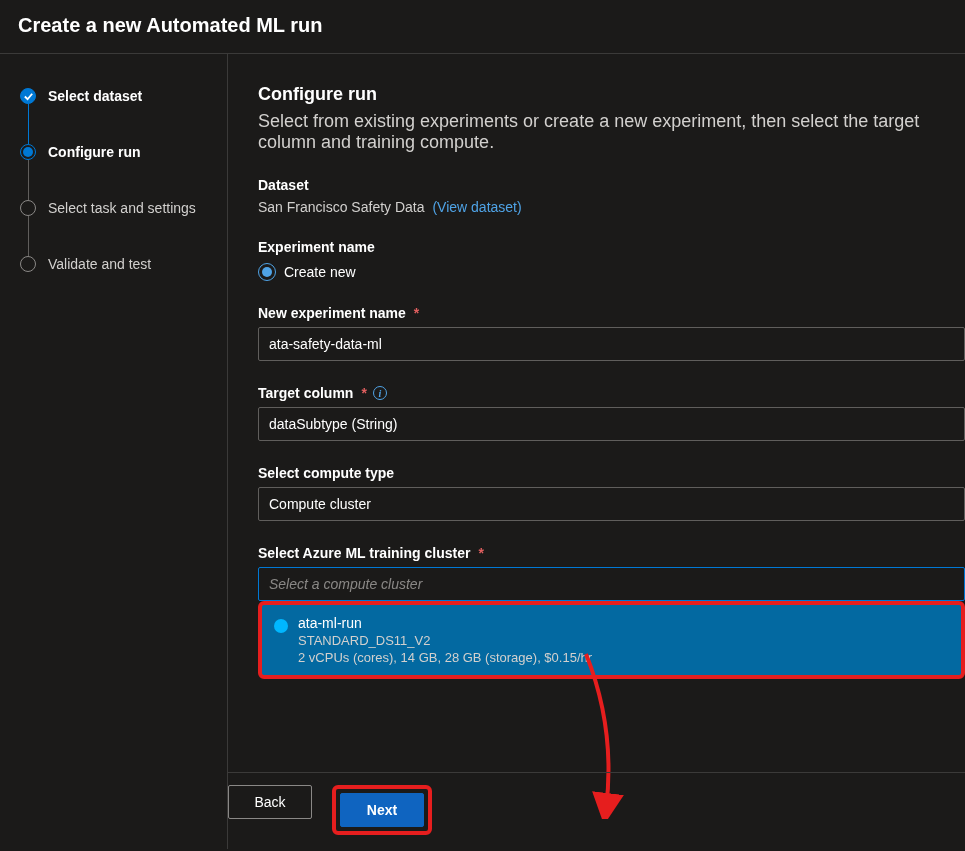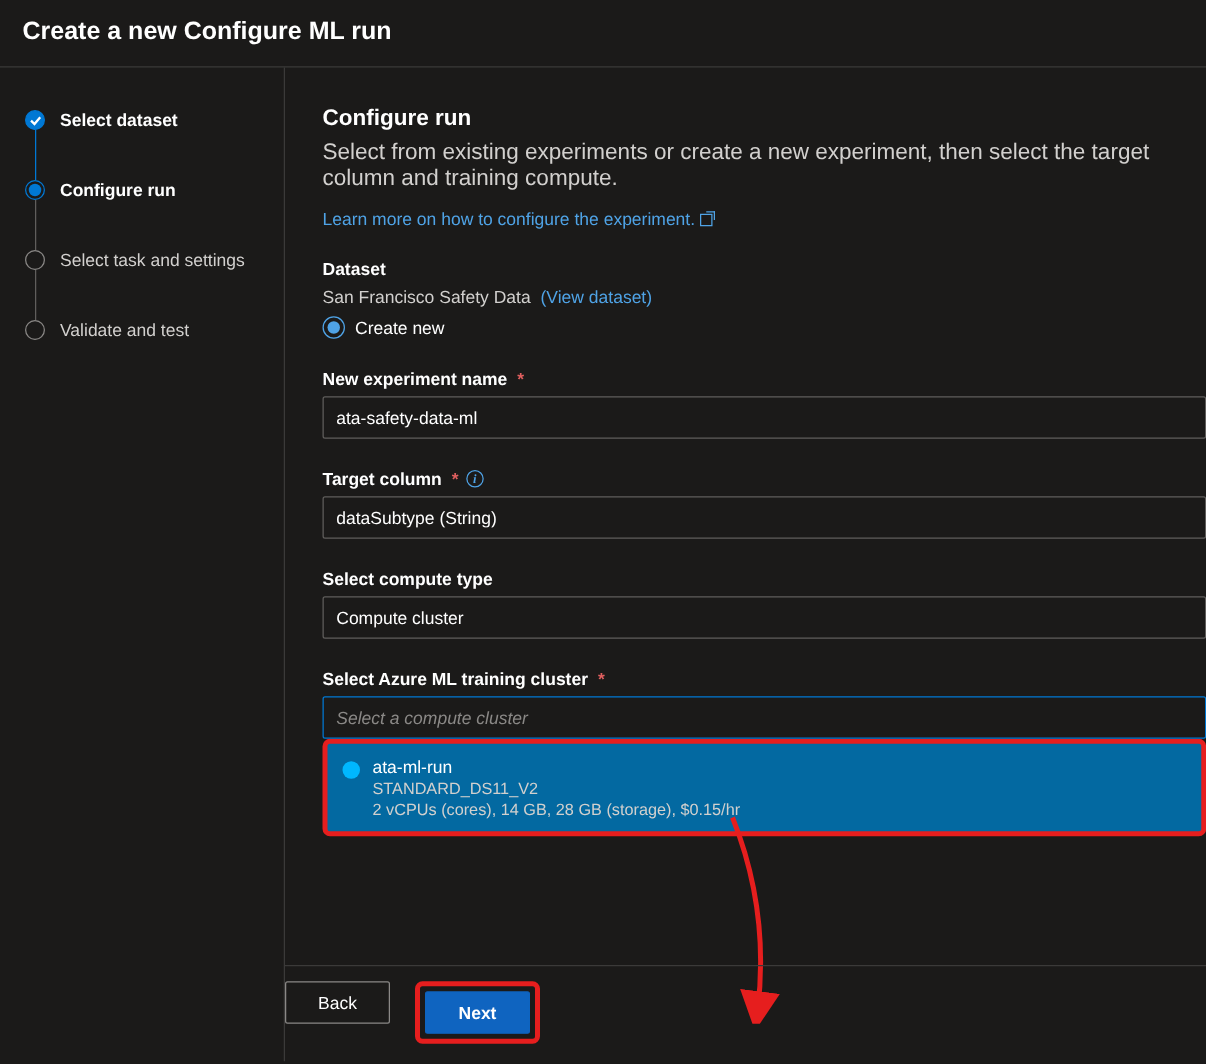--- a/index.html
+++ b/index.html
@@ -249,21 +249,21 @@
     width:6px;height:6px;
     border-top:1px solid #4fa3e6;
     border-right:1px solid #4fa3e6;
     right:-1px;top:-1px;
   }
 </style>
 </head>
 <body>
 
 <div class="header">
-  <div class="header-title">Create a new Configure ML run</div>
+  <div class="header-title">Create a new Automated ML run</div>
 </div>
 
 <div class="body">
   <div class="sidebar">
     <div class="step done">
       <div class="step-icon">
         <svg viewBox="0 0 12 12">
             <path d="M2 6 L5 9 L10 3" stroke="#fff" stroke-width="2" fill="none"></path>
           </svg>
       </div>
@@ -282,31 +282,28 @@
     <div class="step-connector pending"></div>
     <div class="step">
       <div class="step-icon"></div>
       <div class="step-label">Validate and test</div>
     </div>
   </div>
 
   <div class="main">
     <div class="section-title">Configure run</div>
     <div class="section-sub">Select from existing experiments or create a new experiment, then select the target column and training compute.</div>
-    <a class="link">
-      <span>Learn more on how to configure the experiment.</span>
-      <span class="ext-icon"></span>
-    </a>
 
     <div class="field-label">Dataset</div>
     <div class="field-value">
       <span>San Francisco Safety Data</span>
       <a class="link" style="margin-left:4px">(View dataset)</a>
     </div>
 
+    <div class="field-label">Experiment name</div>
     <div class="radio-row">
       <div class="radio-outer">
           <div class="radio-inner"></div>
         </div>
       <span>Create new</span>
     </div>
 
     <div class="field-label">
       <span>New experiment name</span>
         <span class="req">*</span>

